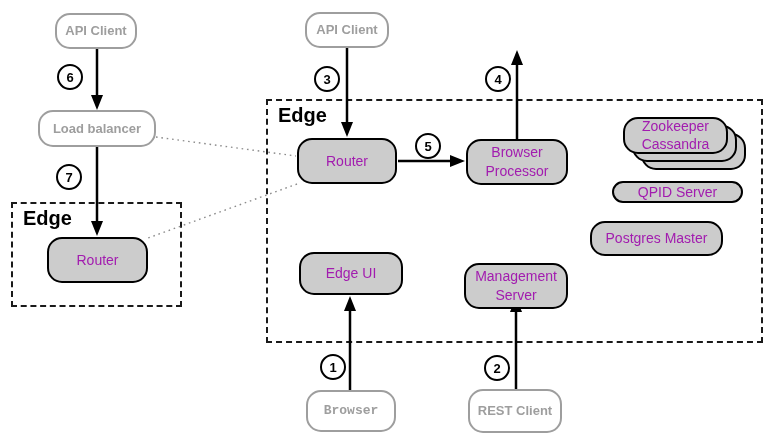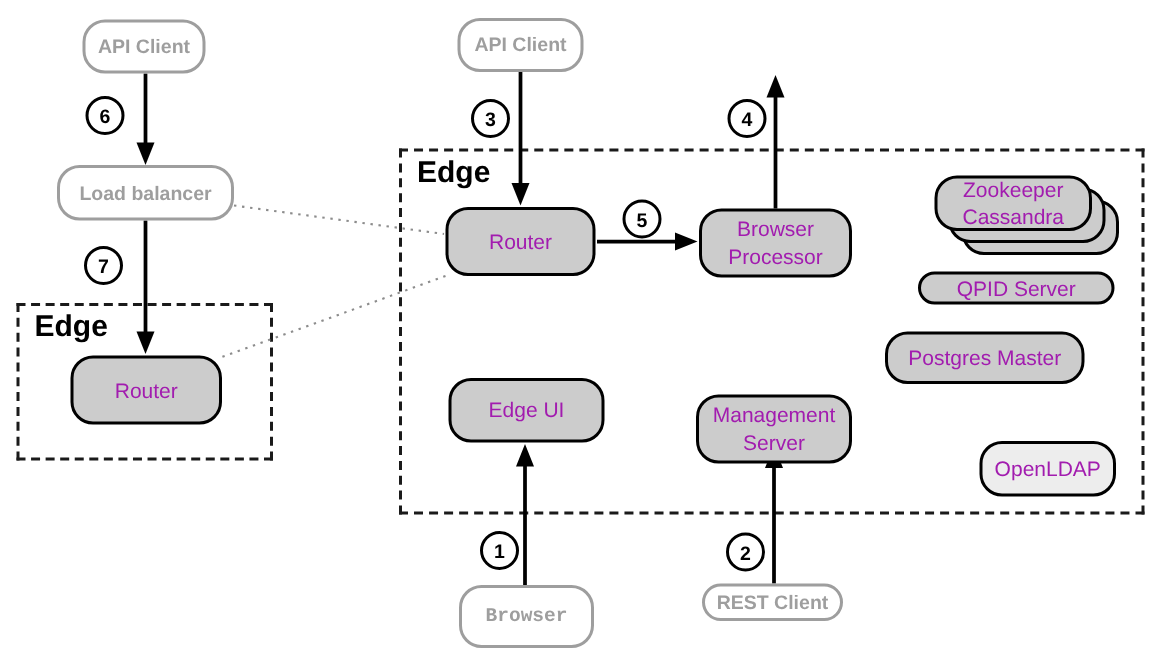--- a/index.html
+++ b/index.html
@@ -69,21 +69,21 @@
   #n-api-client-left   { left: 55px;  top: 13px;  width: 82px;  height: 36px; }
   #n-load-balancer     { left: 38px;  top: 110px; width: 118px; height: 37px; }
   #n-router-left       { left: 47px;  top: 237px; width: 101px; height: 46px; }
   #n-api-client-mid    { left: 305px; top: 12px;  width: 84px;  height: 36px; }
   #n-target-endpoint   { left: 474px; top: 9px;   width: 88px;  height: 41px; }
   #n-router-mid        { left: 297px; top: 138px; width: 100px; height: 46px; }
   #n-message-processor { left: 466px; top: 139px; width: 102px; height: 46px; }
   #n-edge-ui           { left: 299px; top: 252px; width: 104px; height: 43px; }
   #n-management-server { left: 464px; top: 251px; width: 104px; height: 46px; margin-top: 12px; }
   #n-browser           { left: 306px; top: 390px; width: 90px;  height: 42px; font-family: Liberation Mono, monospace; }
-  #n-rest-client       { left: 468px; top: 389px; width: 94px;  height: 25px; }
+  #n-rest-client       { left: 468px; top: 389px; width: 94px;  height: 44px; }
 
   
   #n-zk-l3             { left: 641px; top: 133px; width: 105px; height: 37px; z-index: 2; }
   #n-zk-l2             { left: 632px; top: 125px; width: 105px; height: 37px; z-index: 3; }
   #n-zookeeper         { left: 623px; top: 117px; width: 105px; height: 37px; z-index: 4; line-height: 1.25; }
   #n-qpid              { left: 612px; top: 181px; width: 131px; height: 22px; z-index: 2; }
   #n-postgres-slave    { left: 612px; top: 235px; width: 131px; height: 46px; z-index: 2;
                          align-items: flex-end; padding-bottom: 6px; }
   #n-postgres-master   { left: 590px; top: 221px; width: 133px; height: 35px; z-index: 3; }
   #n-openldap          { left: 653px; top: 294px; width: 91px;  height: 37px; background: #ededed; z-index: 2; }
@@ -167,21 +167,20 @@
   <div class="node filled" id="n-edge-ui">Edge UI</div>
   <div class="node filled" id="n-management-server">Management
 Server</div>
 
   <div class="node filled" id="n-zk-l3"></div>
   <div class="node filled" id="n-zk-l2"></div>
   <div class="node filled" id="n-zookeeper">Zookeeper
 Cassandra</div>
   <div class="node filled" id="n-qpid">QPID Server</div>
   <div class="node filled" id="n-postgres-master">Postgres Master</div>
-  <div class="node filled" id="n-openldap">OpenLDAP</div>
 
   <div class="step" id="c1">1</div>
   <div class="step" id="c2">2</div>
   <div class="step" id="c3">3</div>
   <div class="step" id="c4">4</div>
   <div class="step" id="c5">5</div>
   <div class="step" id="c6">6</div>
   <div class="step" id="c7">7</div>
 
 </div>

